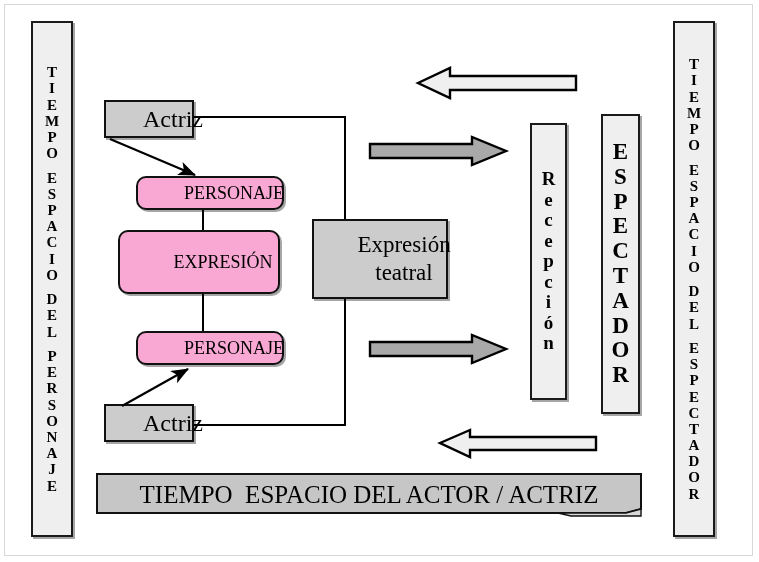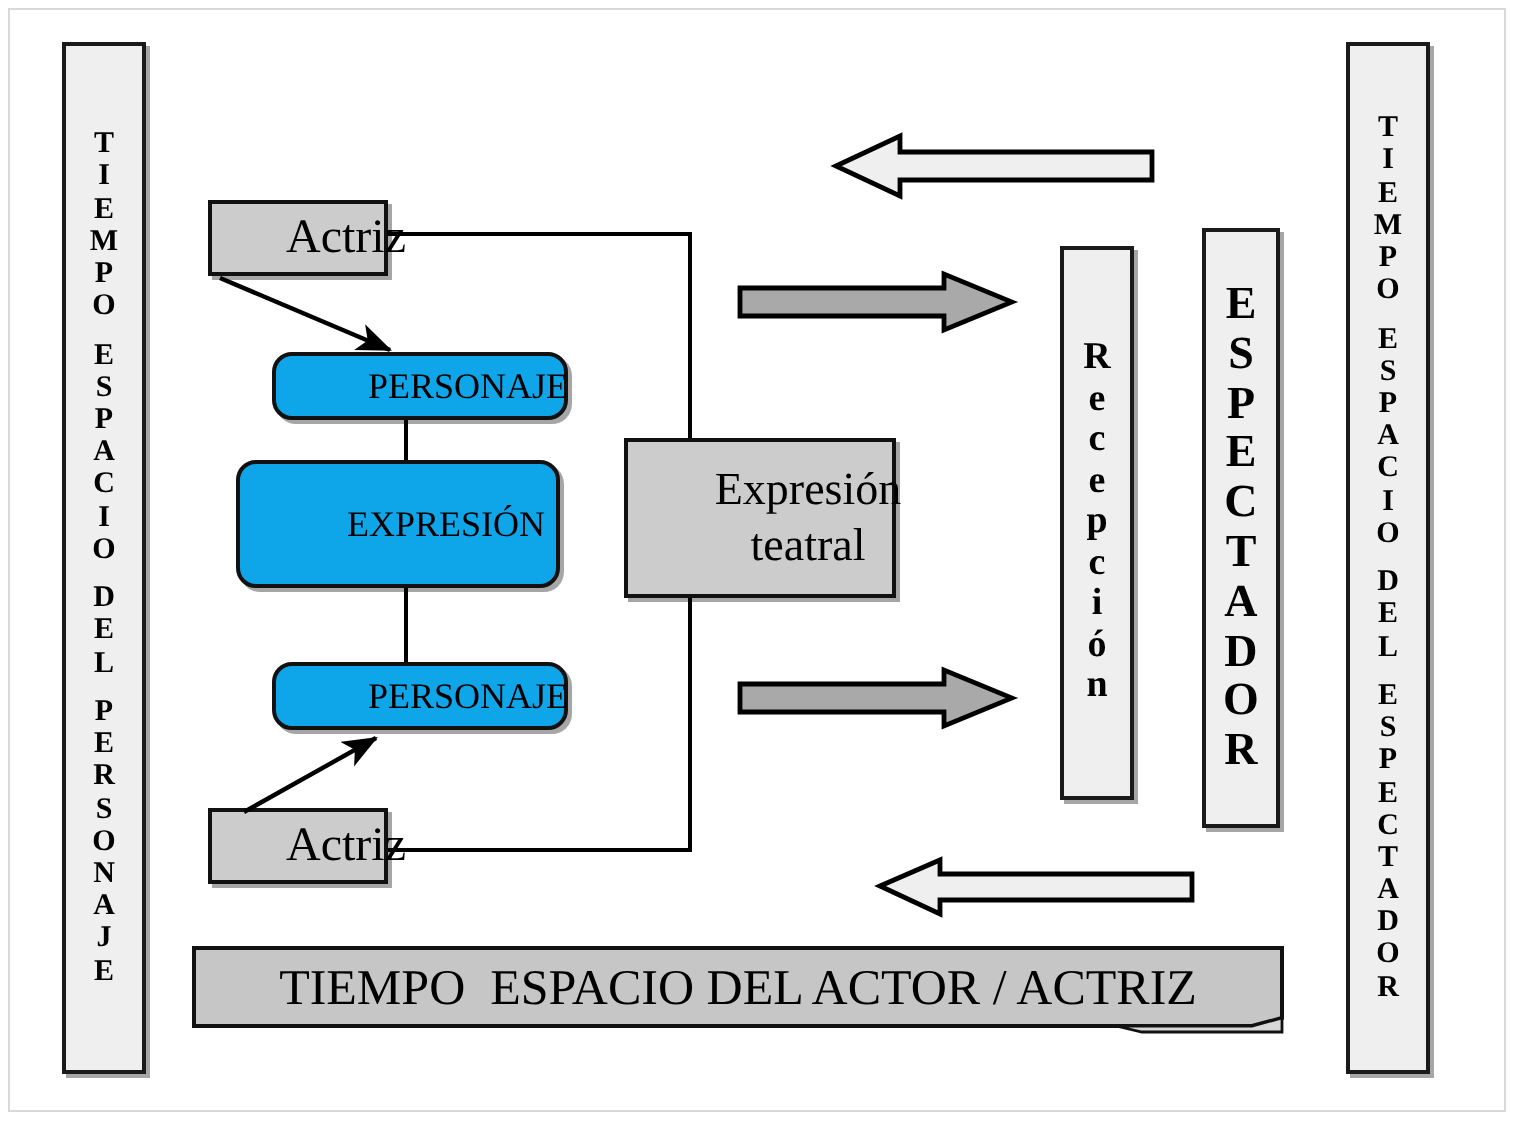--- a/index.html
+++ b/index.html
@@ -74,21 +74,21 @@
     display: flex;
     align-items: center;
     justify-content: center;
     text-align: center;
     color: #000;
     border: 2px solid #111;
     box-shadow: 2px 2px 0 rgba(0,0,0,0.35);
     padding-left: 48px;
   }
   .box.gray  { background: #cccccc; }
-  .box.light { background: #0ea5e9; }
+  .box.light { background: #f9a8d4; }
   .box.rounded { border-radius: 10px; }
 
   #actriz-top    { left: 104px; top: 100px; width: 90px;  height: 38px;  font-size: 24px; }
   #actriz-bottom { left: 104px; top: 404px; width: 90px;  height: 38px;  font-size: 24px; }
   #personaje-top { left: 136px; top: 176px; width: 148px; height: 34px;  font-size: 18px; }
   #personaje-bot { left: 136px; top: 331px; width: 148px; height: 34px;  font-size: 18px; }
   #expr-dramatica{ left: 118px; top: 230px; width: 162px; height: 64px;  font-size: 18px; line-height: 1.15; }
   #expr-teatral  { left: 312px; top: 219px; width: 136px; height: 80px;  font-size: 23px; line-height: 1.2; }
 
   

